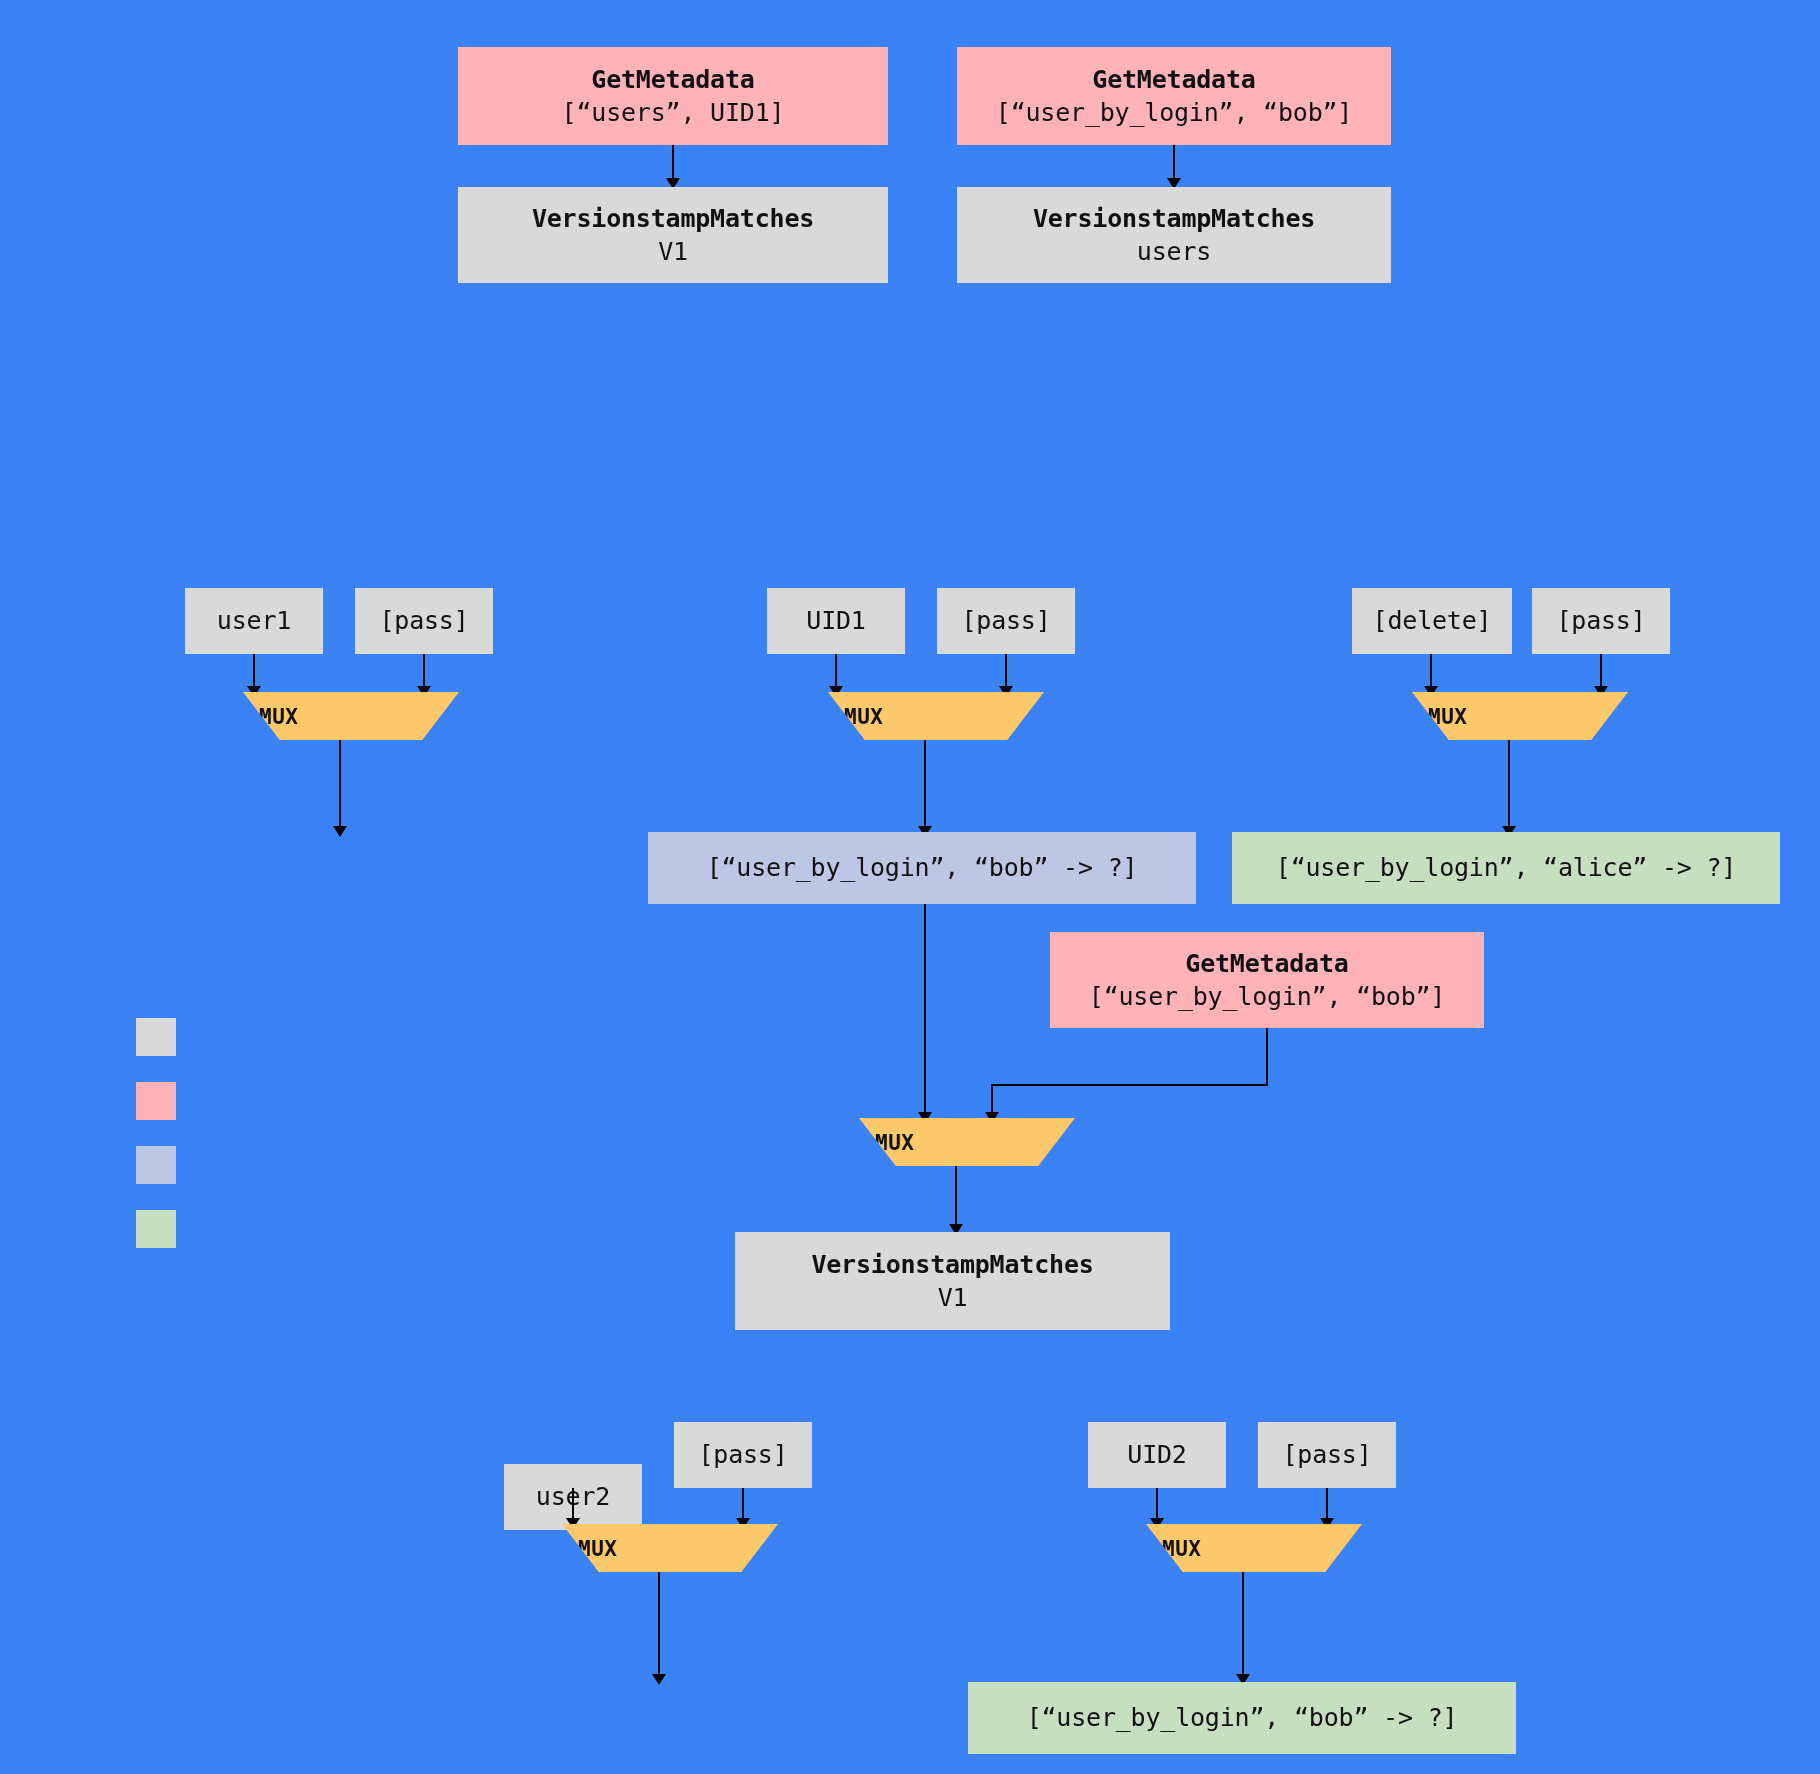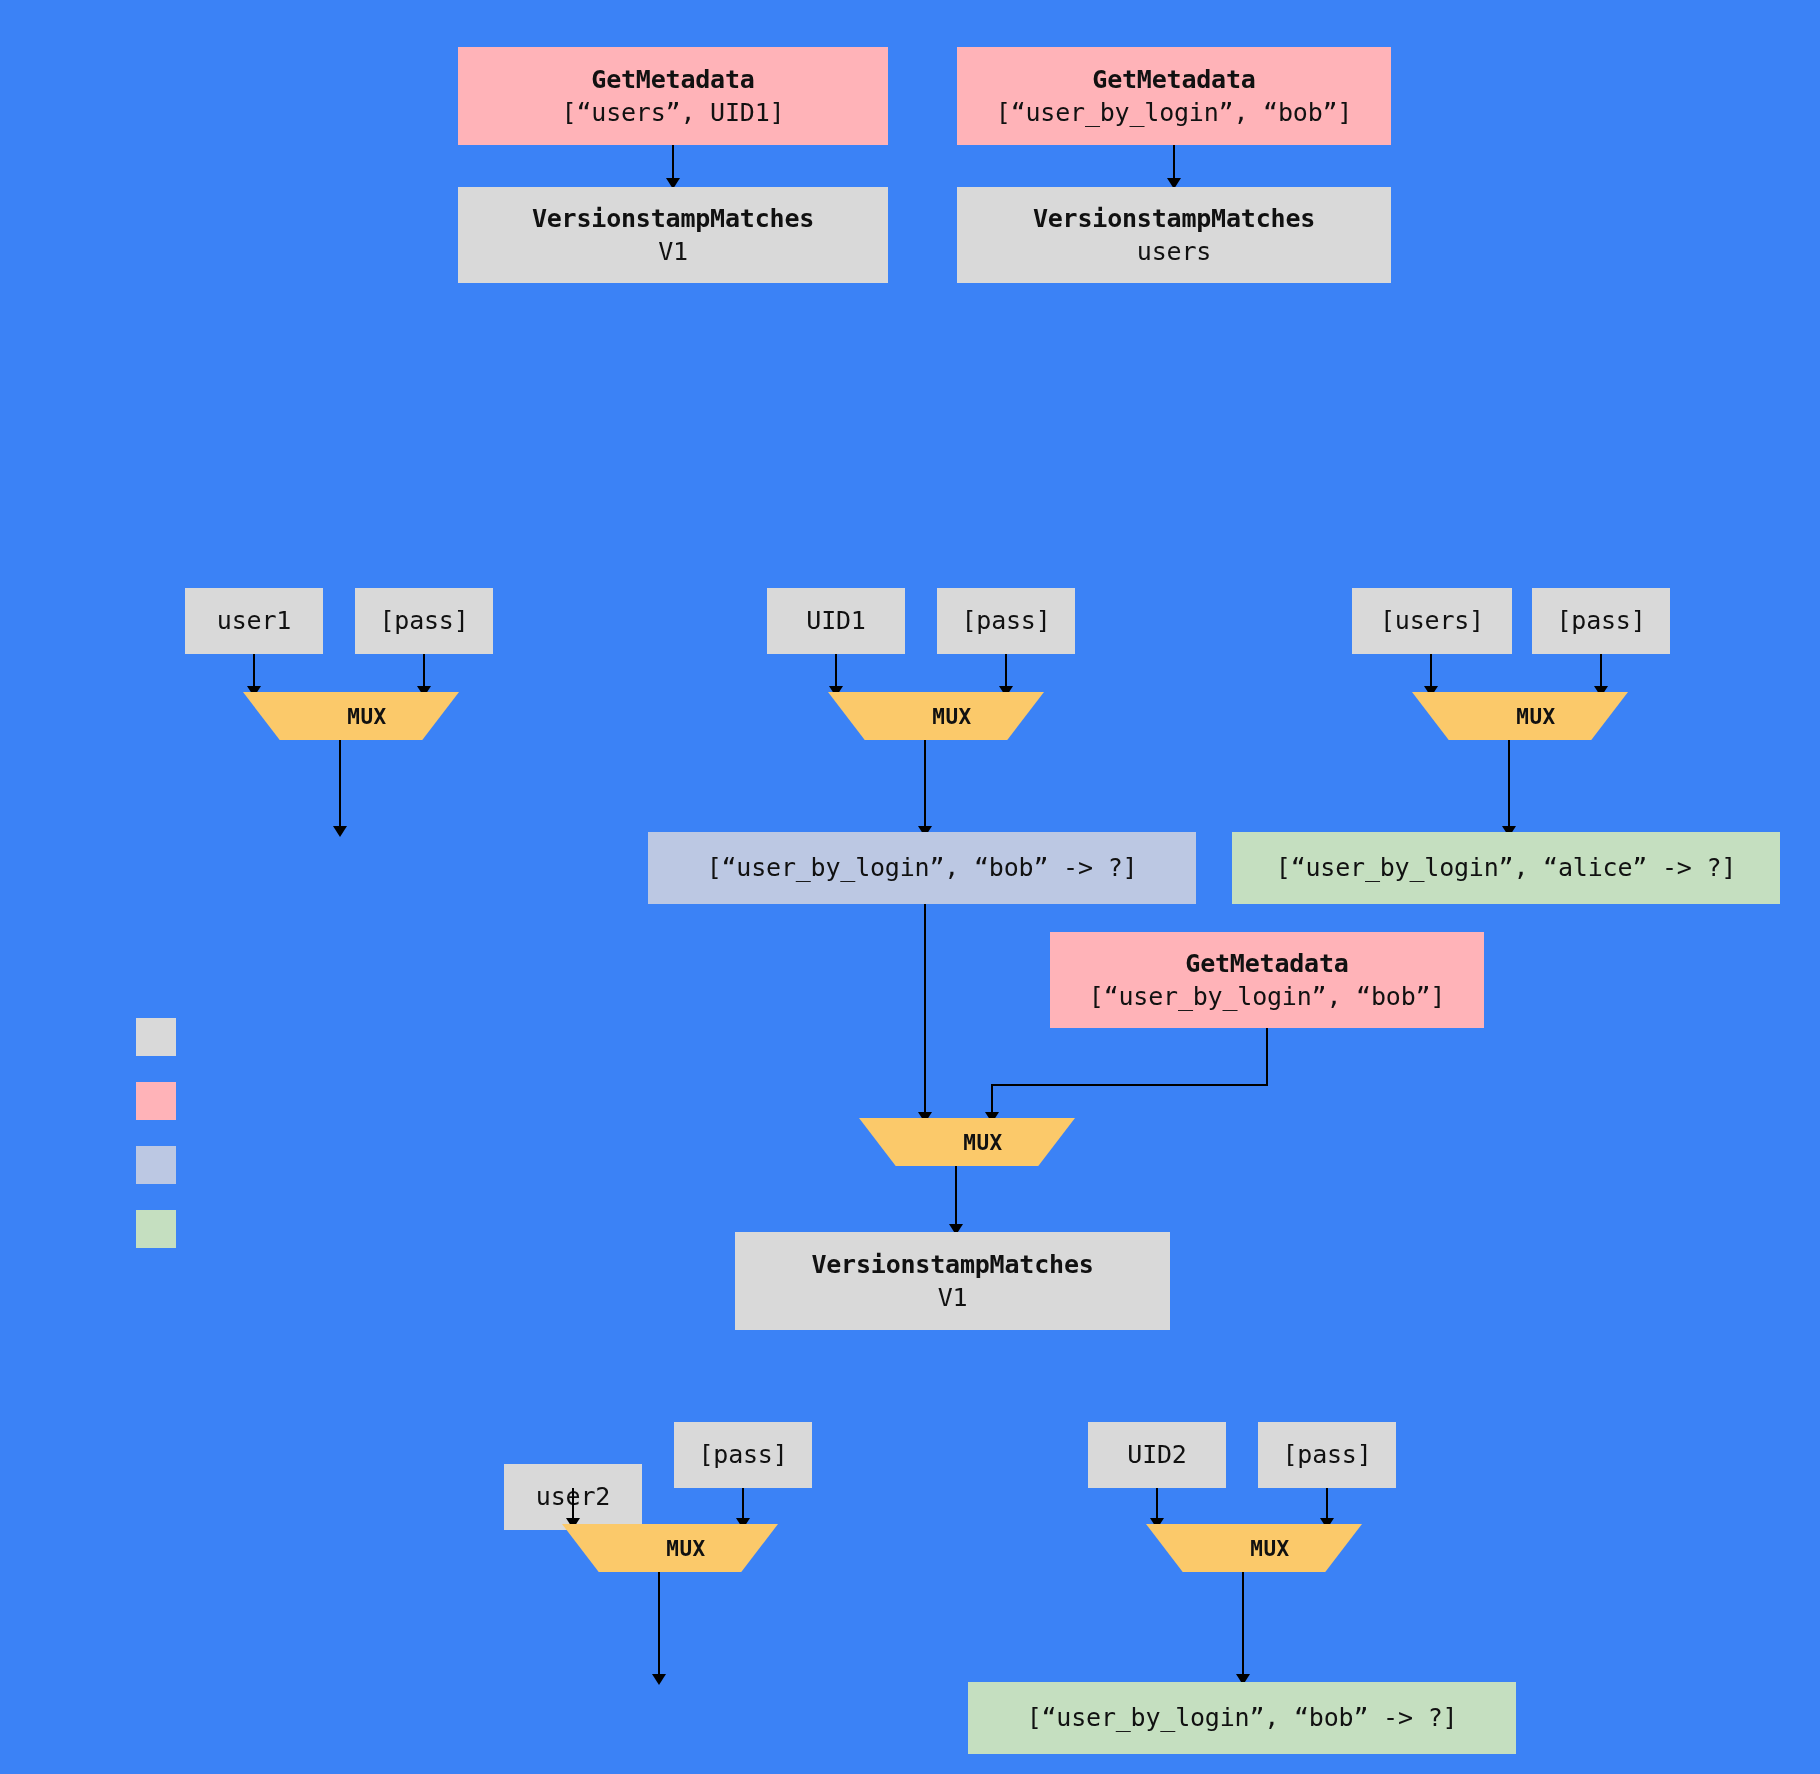--- a/index.html
+++ b/index.html
@@ -50,21 +50,21 @@
   .green { background: #c5dfc0; }
 
   
   .mux {
     position: absolute;
     box-sizing: border-box;
     background: #fbc96a;
     clip-path: polygon(0% 0%, 100% 0%, 83% 100%, 17% 100%);
     display: flex;
     align-items: center;
-    justify-content: center;
+    justify-content: flex-start;
     color: #111111;
   }
   .mux .muxlabel {
     font-size: 21px;
     font-weight: bold;
     letter-spacing: 0.5px;
     position: relative;
     left: 16px;
     top: 1px;
   }
@@ -137,21 +137,21 @@
   </div>
 
   <div class="node gray" style="left:767px; top:588px; width:138px; height:66px;">
     <div class="single">UID1</div>
   </div>
   <div class="node gray" style="left:937px; top:588px; width:138px; height:66px;">
     <div class="single">[pass]</div>
   </div>
 
   <div class="node gray" style="left:1352px; top:588px; width:160px; height:66px;">
-    <div class="single">[users]</div>
+    <div class="single">[delete]</div>
   </div>
   <div class="node gray" style="left:1532px; top:588px; width:138px; height:66px;">
     <div class="single">[pass]</div>
   </div>
 
   <div class="edge" style="left:253px; top:654px; width:2px; height:36px;"></div>
   <div class="arrowhead" style="left:247px; top:686px;"></div>
   <div class="edge" style="left:423px; top:654px; width:2px; height:36px;"></div>
   <div class="arrowhead" style="left:417px; top:686px;"></div>
 

